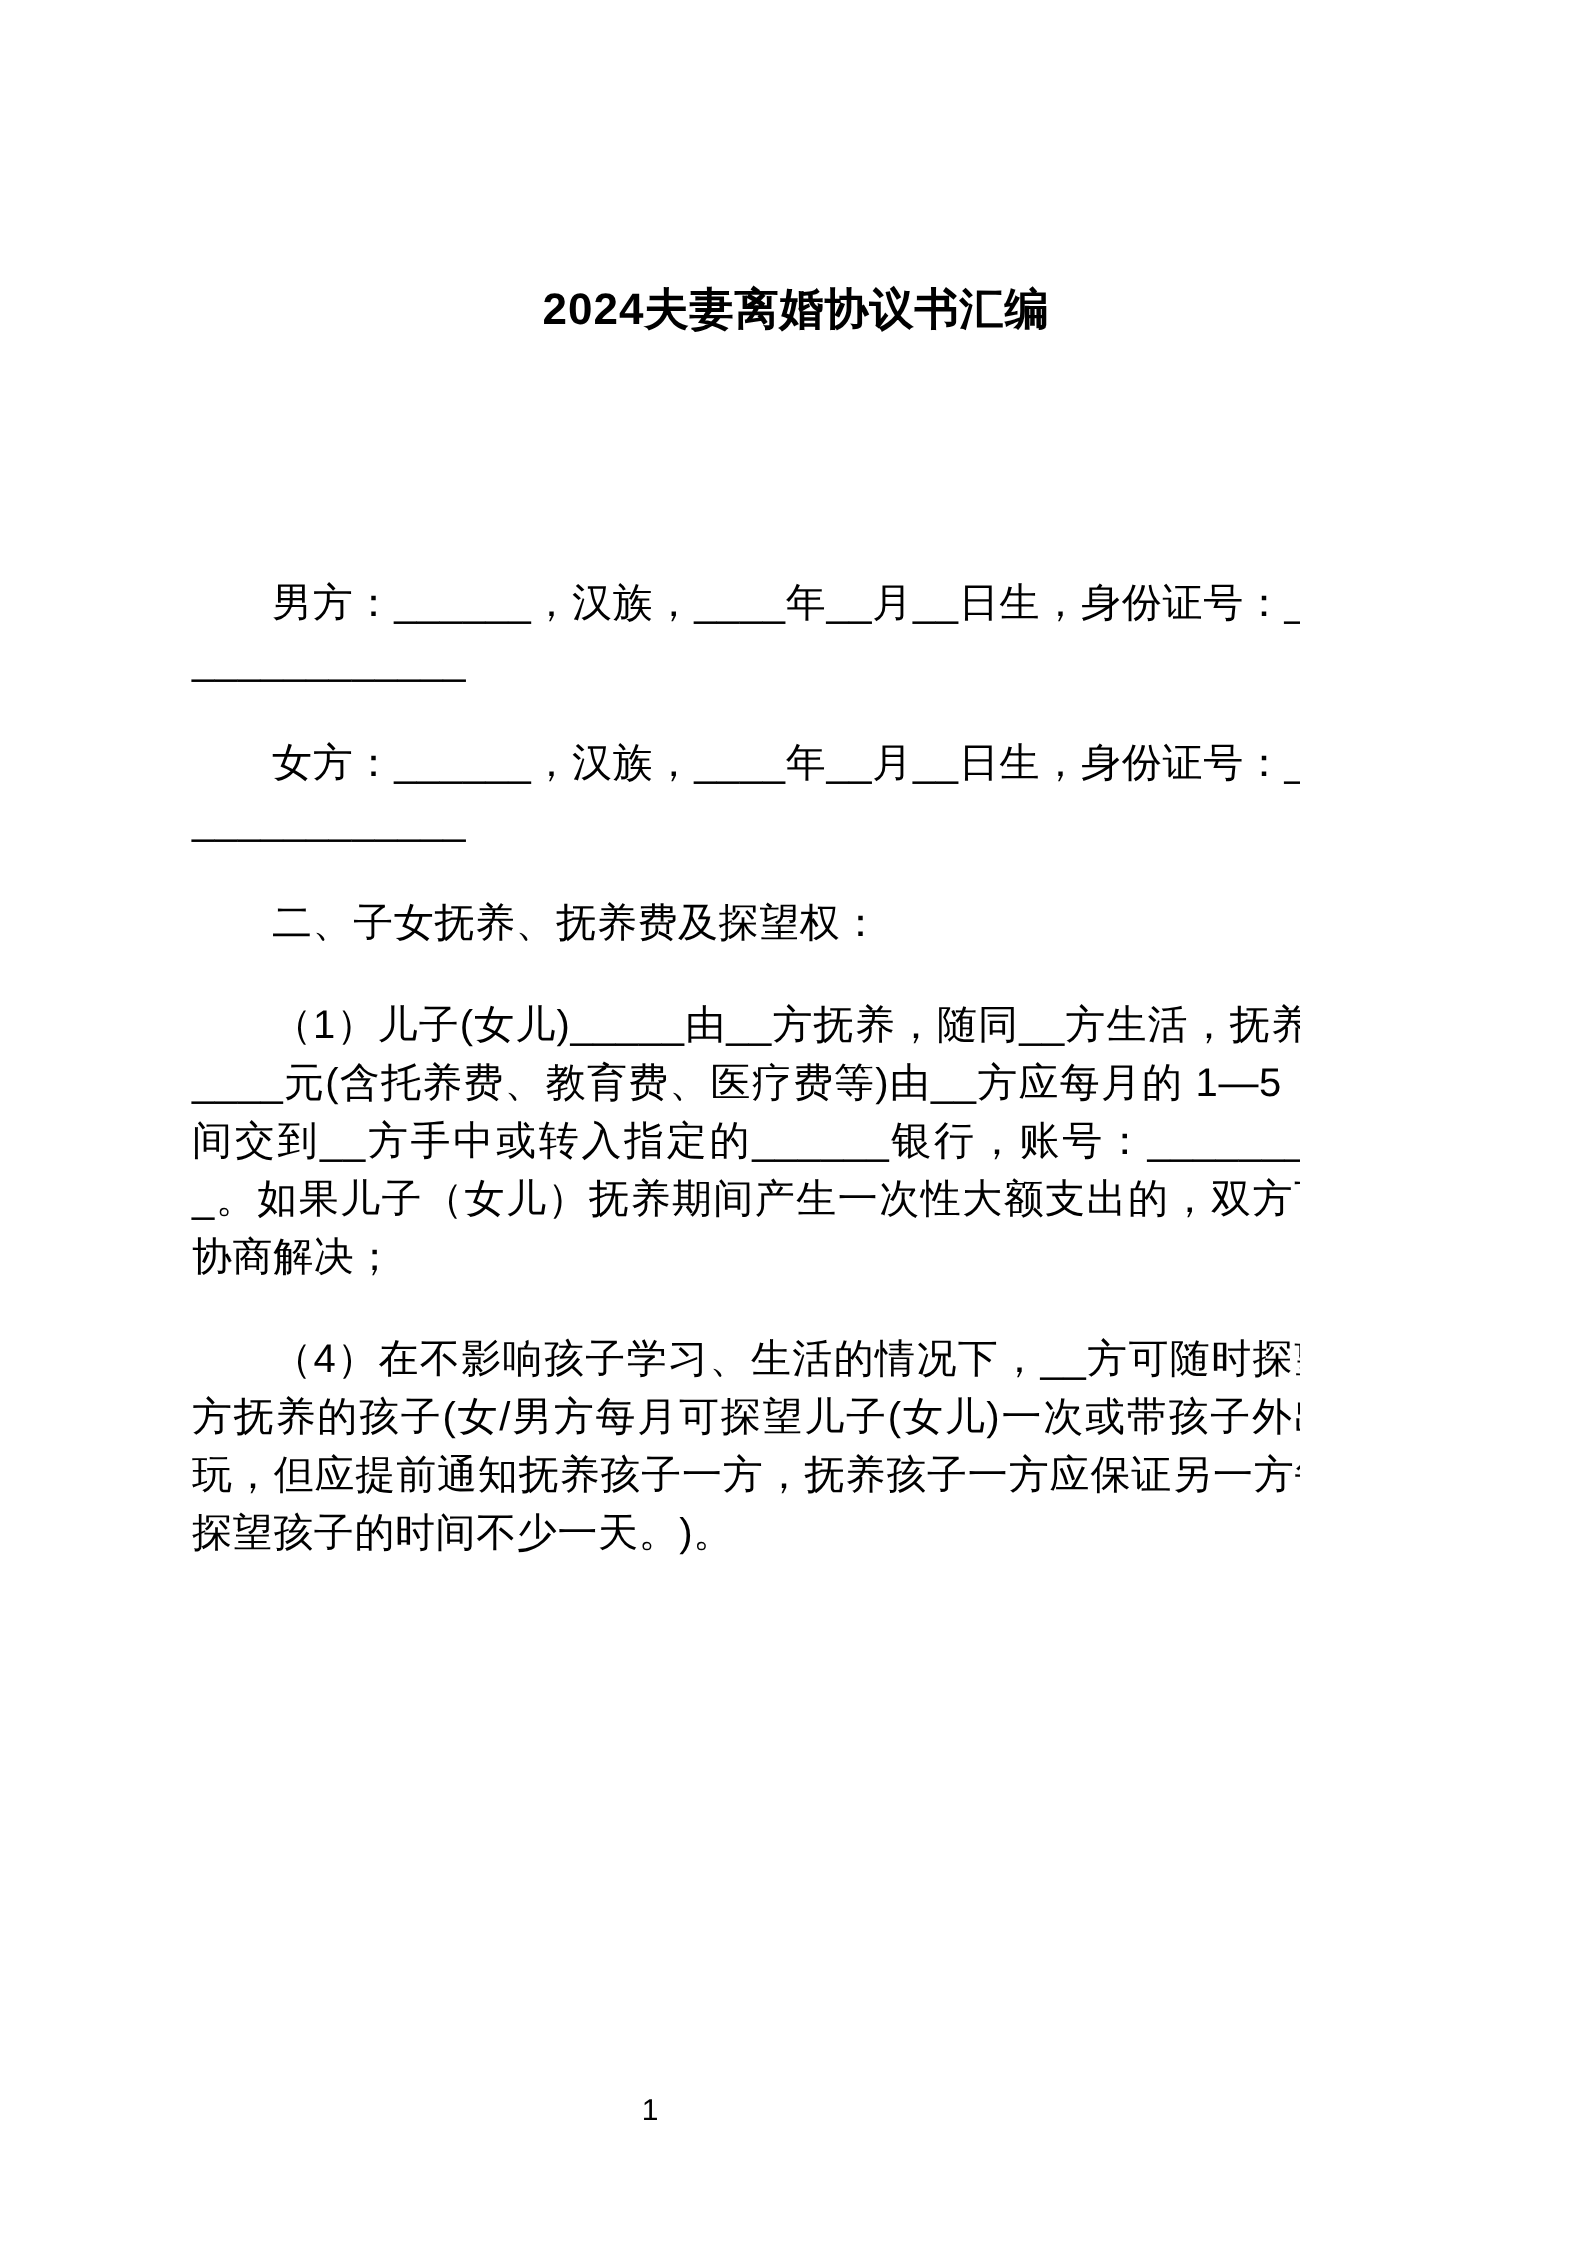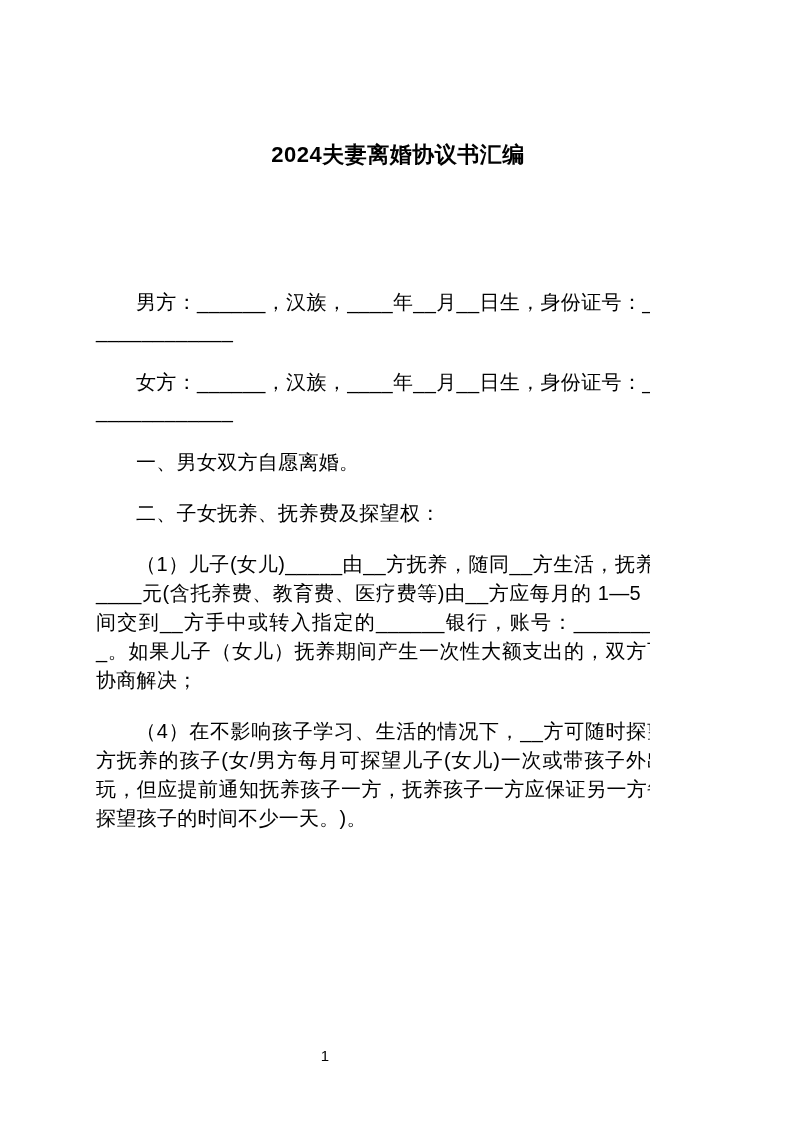--- a/index.html
+++ b/index.html
@@ -55,21 +55,20 @@
 <div class="page">
   <div class="content">
 
     <h1 class="doc-title">2024夫妻离婚协议书汇编</h1>
 
     <p class="para">男方：______，汉族，____年__月__日生，身份证号：________________</p>
 
     <p class="para">女方：______，汉族，____年__月__日生，身份证号：________________</p>
 
 
-    <p class="para">一、男女双方自愿离婚。</p>
 
     <p class="para">二、子女抚养、抚养费及探望权：</p>
 
     <p class="para">（1）儿子(女儿)_____由__方抚养，随同__方生活，抚养费_____元(含托养费、教育费、医疗费等)由__方应每月的 1—5 日之间交到__方手中或转入指定的______银行，账号：___________。如果儿子（女儿）抚养期间产生一次性大额支出的，双方可再协商解决；</p>
 
 
 
     <p class="para">（4）在不影响孩子学习、生活的情况下，__方可随时探望对方抚养的孩子(女/男方每月可探望儿子(女儿)一次或带孩子外出游玩，但应提前通知抚养孩子一方，抚养孩子一方应保证另一方每月探望孩子的时间不少一天。)。</p>
 
   </div>

